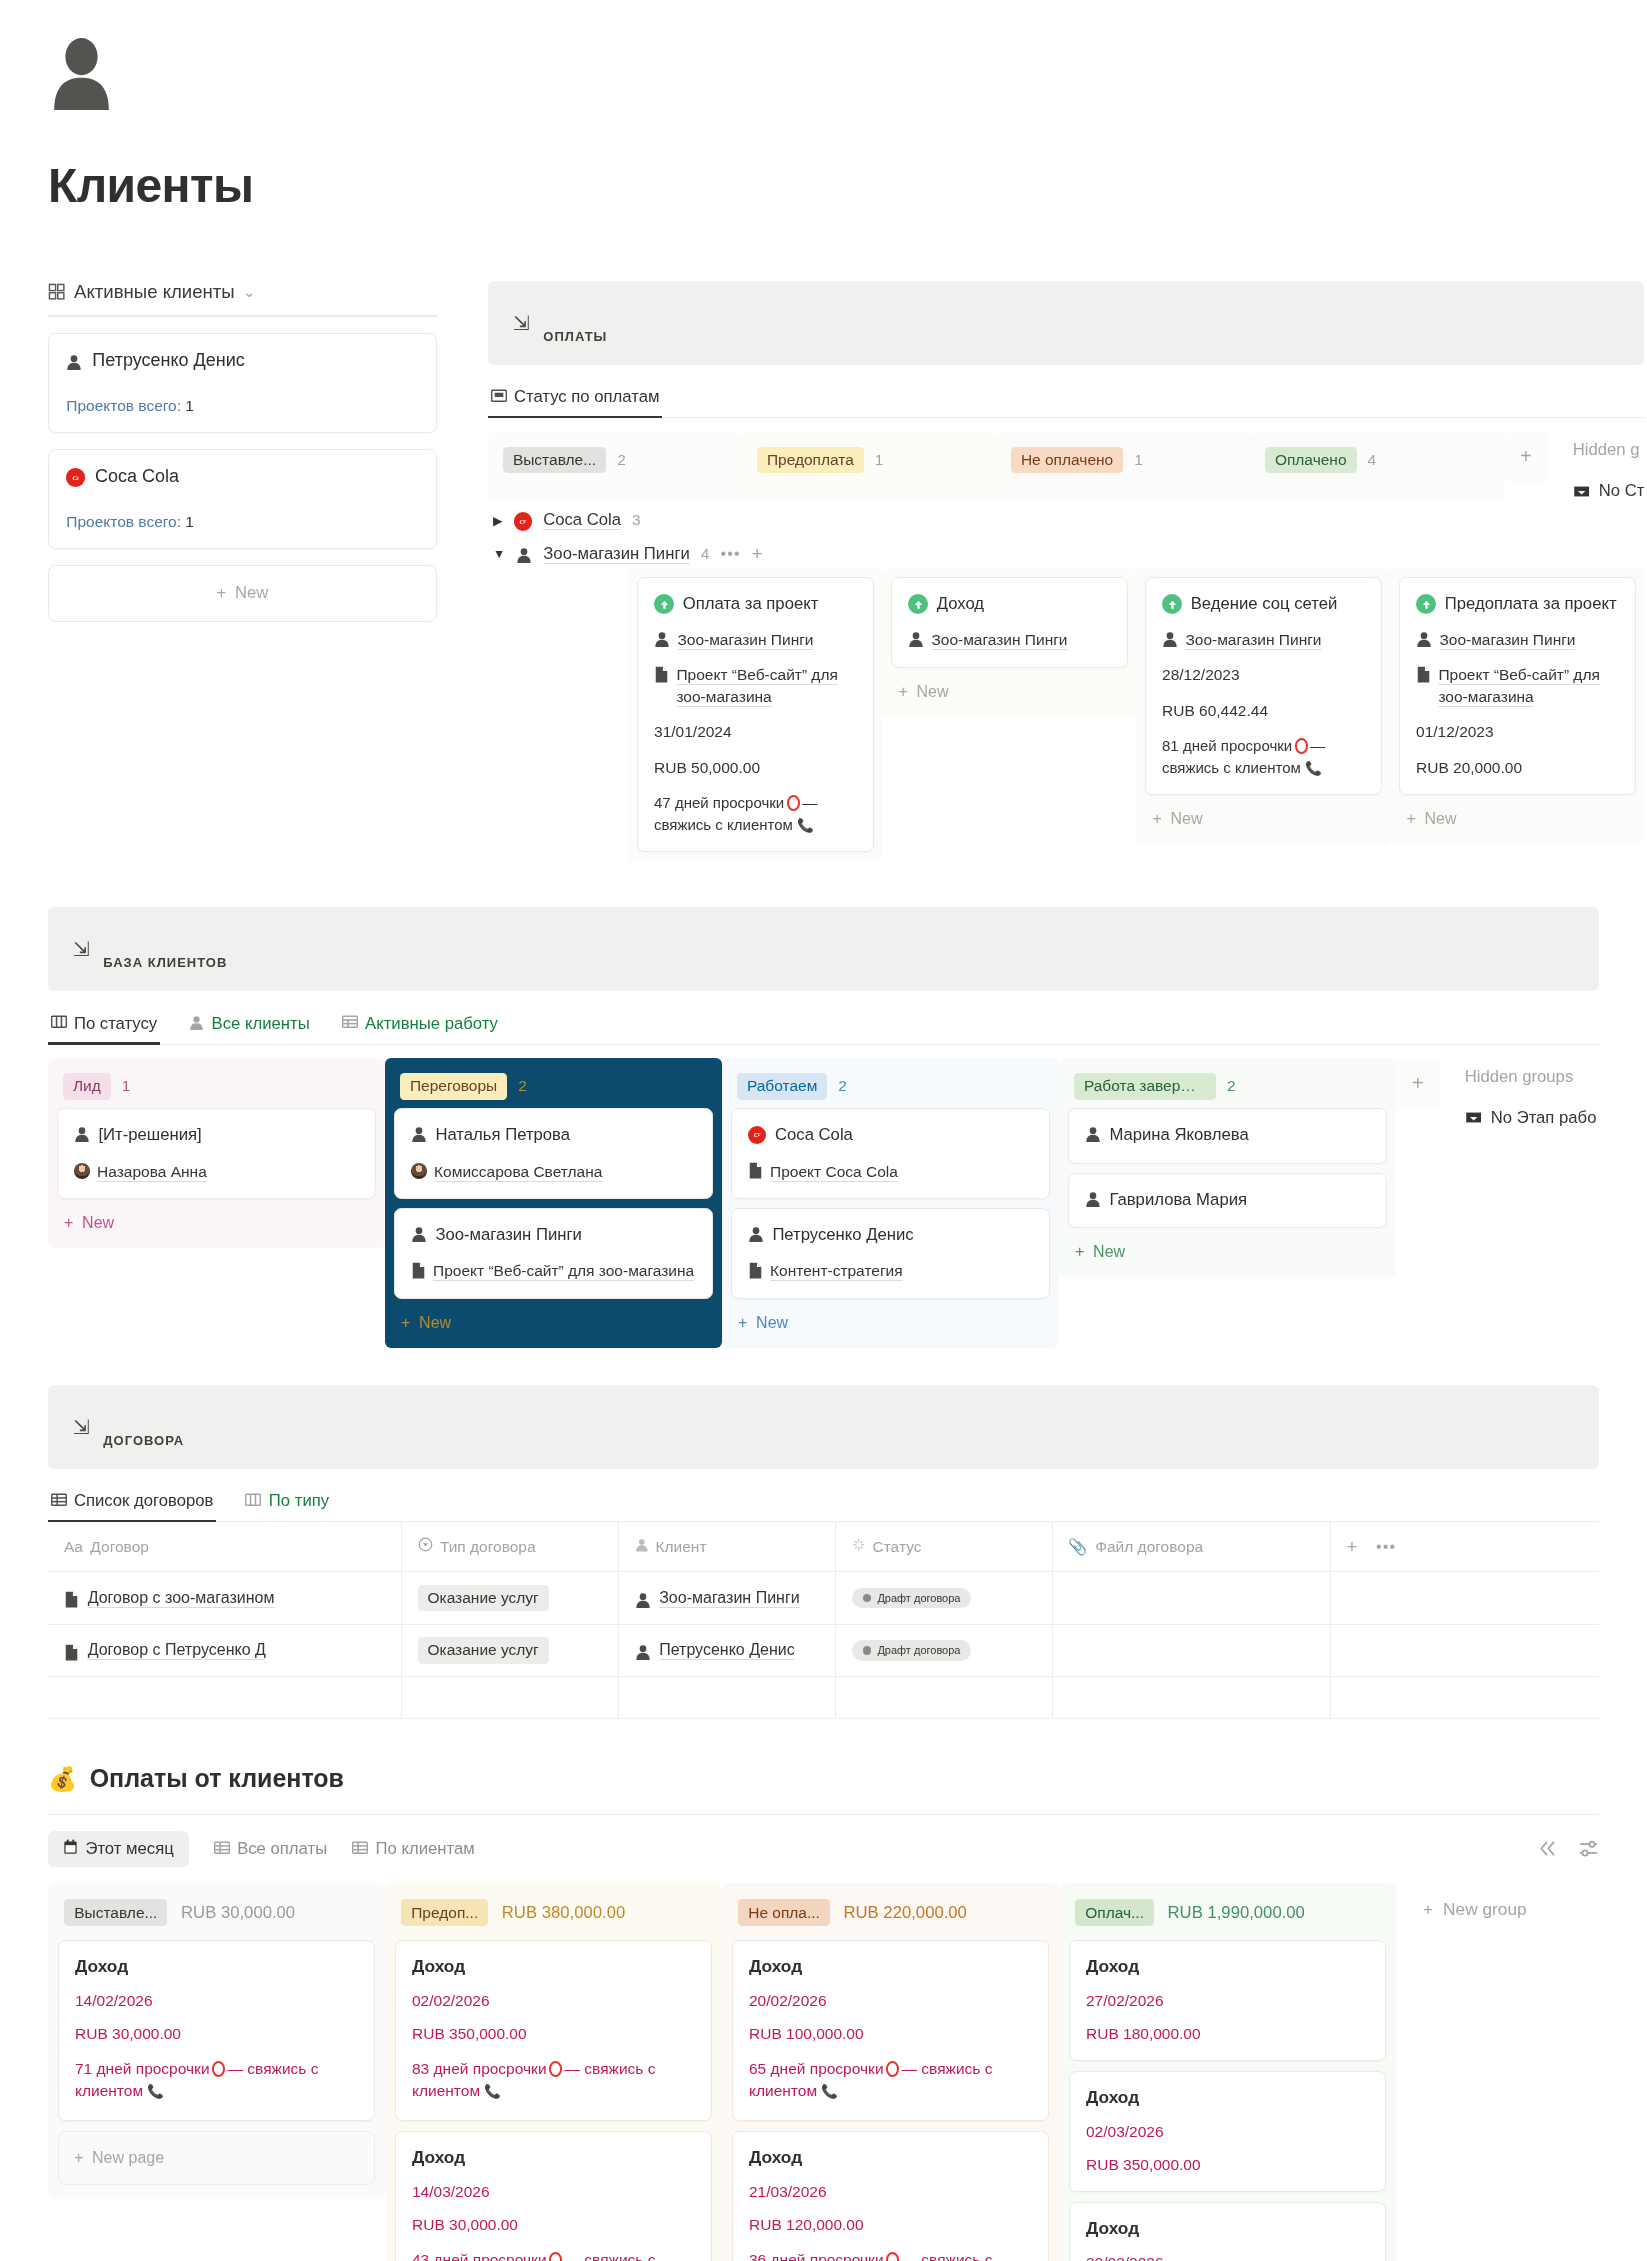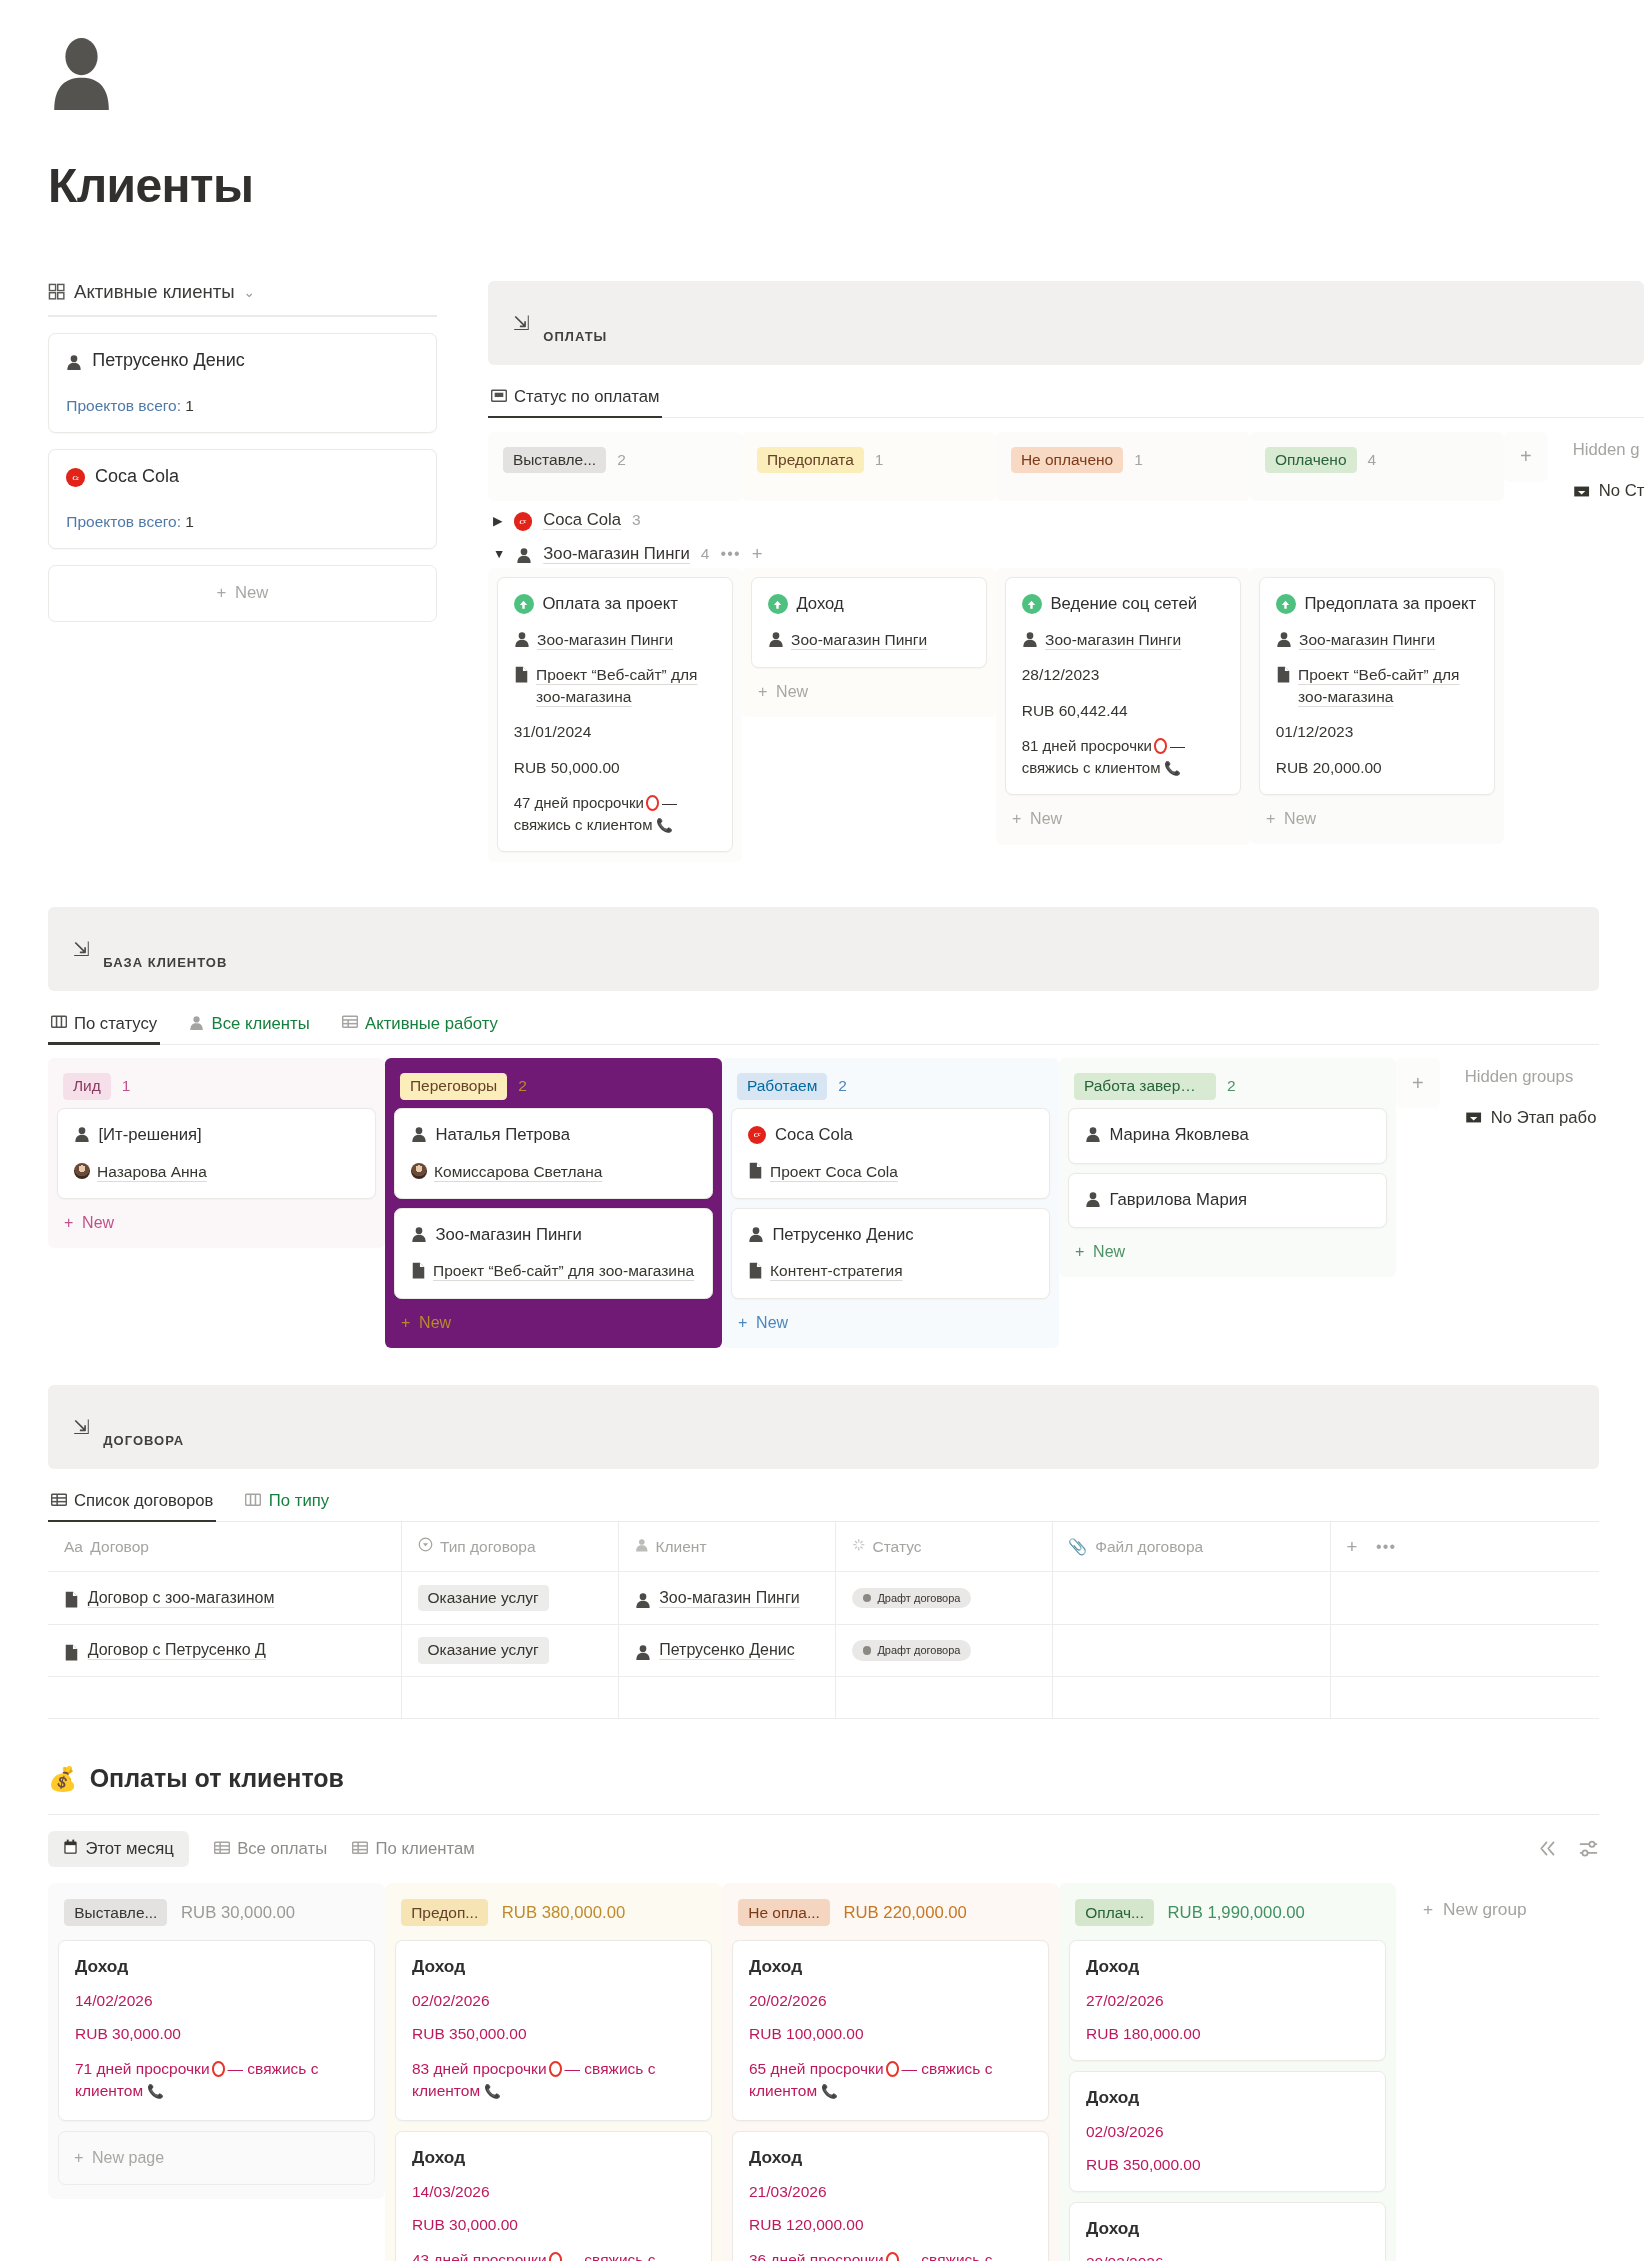--- a/index.html
+++ b/index.html
@@ -312,21 +312,21 @@
             <svg class="person-ic" viewBox="0 0 24 24">
                 <circle cx="12" cy="7" r="5" fill="#4c4b48"></circle>
                 <path d="M2 24 C2 16 6 13 12 13 C18 13 22 16 22 24 Z" fill="#4c4b48"></path>
               </svg>
             <span class="ulink">Зоо-магазин Пинги</span>
             <span class="gcount">4</span>
             <span class="dots">•••</span>
             <span class="plus">+</span>
           </div>
 
-          <div style="display:flex; align-items:flex-start;">
+          <div style="display:flex; align-items:flex-start;justify-content:flex-end;">
 
             <div class="kcol" style="flex:0 0 254px; background:#fcfcfb; padding-top:0;">
               <div class="card">
                 <div class="card-title">
                   <span class="up-ic">
                       <svg viewBox="0 0 18 18">
                         <path d="M9 3 L15 10 H11 V16 H7 V10 H3 Z" fill="#fff"></path>
                       </svg>
                     </span>
                   <span>Оплата за проект</span>
@@ -503,21 +503,21 @@
             <span class="av-photo"></span>
             <span class="ulink">Назарова Анна</span>
           </div>
         </div>
         <div class="add-new" style="color:#c0528b">
           <span>+</span>
           <span>New</span>
         </div>
       </div>
 
-      <div class="kcol" style="flex:0 0 337px; background:#701a75;">
+      <div class="kcol" style="flex:0 0 337px; background:#0c4a6e;">
         <div class="kcol-head">
           <span class="chip" style="background:#fbeeba;color:#66422a">Переговоры</span>
           <span class="kcount" style="color:#b78b29">2</span>
         </div>
         <div class="card">
           <div class="card-title">
             <svg class="person-ic" viewBox="0 0 24 24">
                 <circle cx="12" cy="7" r="5" fill="#4c4b48"></circle>
                 <path d="M2 24 C2 16 6 13 12 13 C18 13 22 16 22 24 Z" fill="#4c4b48"></path>
               </svg>

